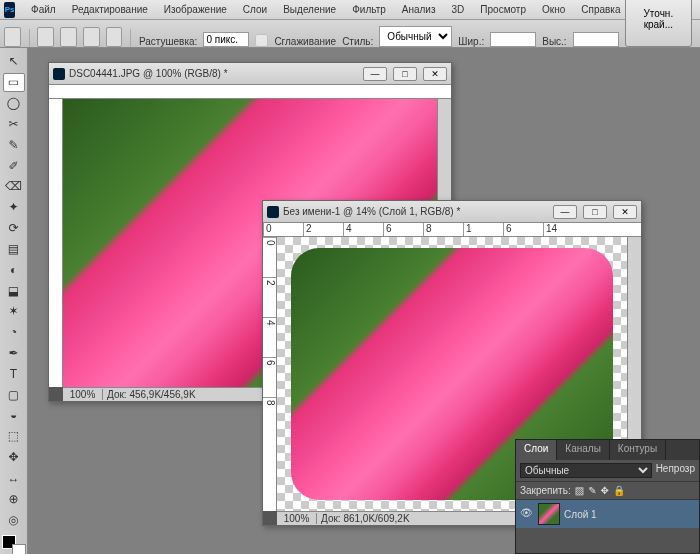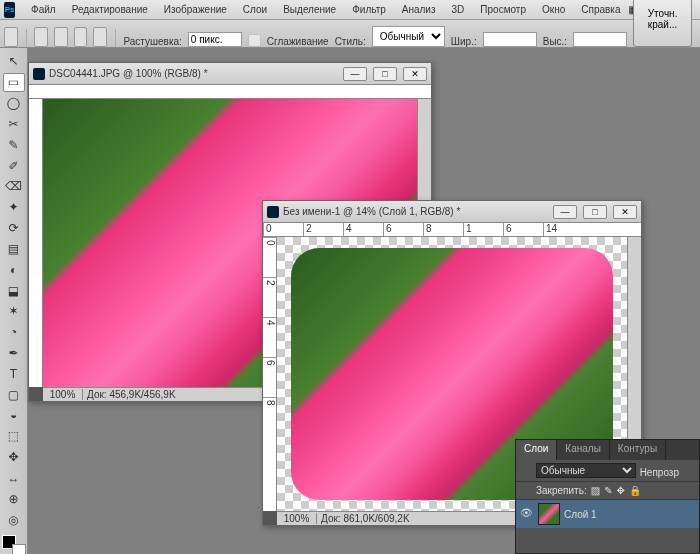--- a/index.html
+++ b/index.html
@@ -6,21 +6,21 @@
 body{width:700px;height:554px;background:#808080;position:relative;overflow:hidden}
 .menubar{height:20px;background:linear-gradient(#e8e8e8,#d4d4d4);display:flex;align-items:center;padding-left:4px;border-bottom:1px solid #999}
 .ps-logo{width:16px;height:16px;background:#001e36;border-radius:2px;display:flex;align-items:center;justify-content:center;color:#31a8ff;font-weight:bold;font-size:8px;margin-right:8px}
 .menu-item{padding:2px 8px;color:#333;cursor:pointer}
 .zoom-ctrl{margin-left:auto;display:flex;align-items:center;gap:4px;margin-right:8px}
 .zoom-val{padding:2px 4px;background:#fff;border:1px solid #999;min-width:36px;text-align:right}
 .opts-bar{height:28px;background:linear-gradient(#d8d8d8,#c4c4c4);border-bottom:1px solid #888;display:flex;align-items:flex-end;padding:0 4px;gap:6px}
 .opts-bar .ico{width:24px;height:20px;background:#e0e0e0;border:1px solid #999;border-radius:2px}
 .opts-bar .sep{width:1px;height:18px;background:#aaa;margin:0 2px}
 .opts-bar label{color:#333}
-.opts-bar input[type=text]{width:54px;border:1px solid #999;padding:1px 2px;background:#fff}
+.opts-bar input[type=text]{width:46px;border:1px solid #999;padding:1px 2px;background:#fff}
 .opts-bar select{border:1px solid #999;background:#fff;font-size:10px;padding:3px}
 .opts-bar .btn{padding:16px 12px;border:1px solid #888;background:linear-gradient(#f0f0f0,#d0d0d0);border-radius:3px;margin-left:auto;margin-right:4px}
 .tool-col{position:absolute;left:0;top:48px;width:28px;bottom:0;background:linear-gradient(90deg,#d0d0d0,#c4c4c4);border-right:1px solid #888;display:flex;flex-direction:column;padding-top:4px;gap:2px;align-items:center}
 .tool{width:22px;height:20px;border:1px solid transparent;display:flex;align-items:center;justify-content:center;color:#333;font-size:12px}
 .tool.sel{background:#fff;border:1px solid #888;border-radius:2px}
 .tool-col .swatch{width:20px;height:16px;margin-top:8px;position:relative}
 .swatch .fg{position:absolute;width:14px;height:14px;background:#000;border:1px solid #fff;top:-4px;left:-2px}
 .swatch .bg{position:absolute;width:14px;height:14px;background:#fff;border:1px solid #888;bottom:-4px;right:-2px}
 .doc-win{position:absolute;background:#b0b0b0;border:1px solid #666;box-shadow:2px 2px 6px rgba(0,0,0,.3)}
 .doc-title{height:22px;background:linear-gradient(#e4e4e4,#cccccc);display:flex;align-items:center;padding:0 4px;border-bottom:1px solid #888}
@@ -36,21 +36,21 @@
 .canvas{position:absolute;left:14px;top:14px;right:14px;bottom:14px;background:repeating-conic-gradient(#fff 0 25%,#ccc 0 50%) 0 0/16px 16px;display:flex;align-items:center;justify-content:center}
 .photo{background:linear-gradient(135deg,#2a5a1e 0%,#3a7028 16%,#4a8030 28%,#e8357a 30%,#f04890 38%,#ff5aa0 45%,#ff70b0 52%,#f85aa0 58%,#e8357a 65%,#d02568 70%,#4a8030 72%,#3a7028 85%,#2a5a1e 100%);width:100%;height:100%}
 .scroll-h{position:absolute;bottom:0;left:14px;right:14px;height:14px;background:#d0d0d0;border-top:1px solid #888;display:flex;align-items:center;font-size:9px;color:#333}
 .scroll-h .z{width:40px;text-align:center;border-right:1px solid #888}
 .scroll-h .info{padding-left:4px}
 .scroll-v{position:absolute;right:0;top:14px;bottom:14px;width:14px;background:#d0d0d0;border-left:1px solid #888}
 .layers-panel{position:absolute;right:0;bottom:0;width:185px;height:115px;background:#535353;border:1px solid #222;color:#ddd;font-size:10px}
 .lp-tabs{display:flex;height:20px;background:#3a3a3a}
 .lp-tab{padding:3px 8px;color:#aaa;border-right:1px solid #222}
 .lp-tab.act{background:#535353;color:#fff}
-.lp-row{display:flex;align-items:flex-end;padding:3px 20px;border-bottom:1px solid #3a3a3a;gap:4px}
+.lp-row{display:flex;align-items:flex-start;padding:3px 4px;border-bottom:1px solid #3a3a3a;gap:4px}
 .lp-row select{background:#333;color:#ddd;border:1px solid #222;font-size:10px;flex:1}
 .layer-entry{display:flex;align-items:center;height:28px;background:#4a6a88;padding:0 4px;gap:4px}
 .eye{width:14px;height:14px;color:#ddd}
 .thumb{width:22px;height:22px;background:linear-gradient(135deg,#3a7028 30%,#ff5aa0 50%,#3a7028 70%);border:1px solid #222}
 .dim{color:#666}
 </style>
 </head>
 <body>
 
 <div class="menubar">
@@ -119,21 +119,21 @@
     <div class="tool">✥</div>
     <div class="tool">↔</div>
     <div class="tool">⊕</div>
     <div class="tool">◎</div>
     <div class="swatch">
       <div class="fg"></div>
       <div class="bg"></div>
     </div>
   </div>
 
-<div class="doc-win" style="left:28px;top:62px;width:404px;height:340px">
+<div class="doc-win" style="left:48px;top:62px;width:404px;height:340px">
   <div class="doc-title">
     <div class="ps-mini"></div>
     <span class="t">DSC04441.JPG @ 100% (RGB/8) *</span>
     <div class="win-btns">
       <div class="win-btn">—</div>
       <div class="win-btn">□</div>
       <div class="win-btn">✕</div>
     </div>
   </div>
   <div class="doc-body" style="height:316px">

